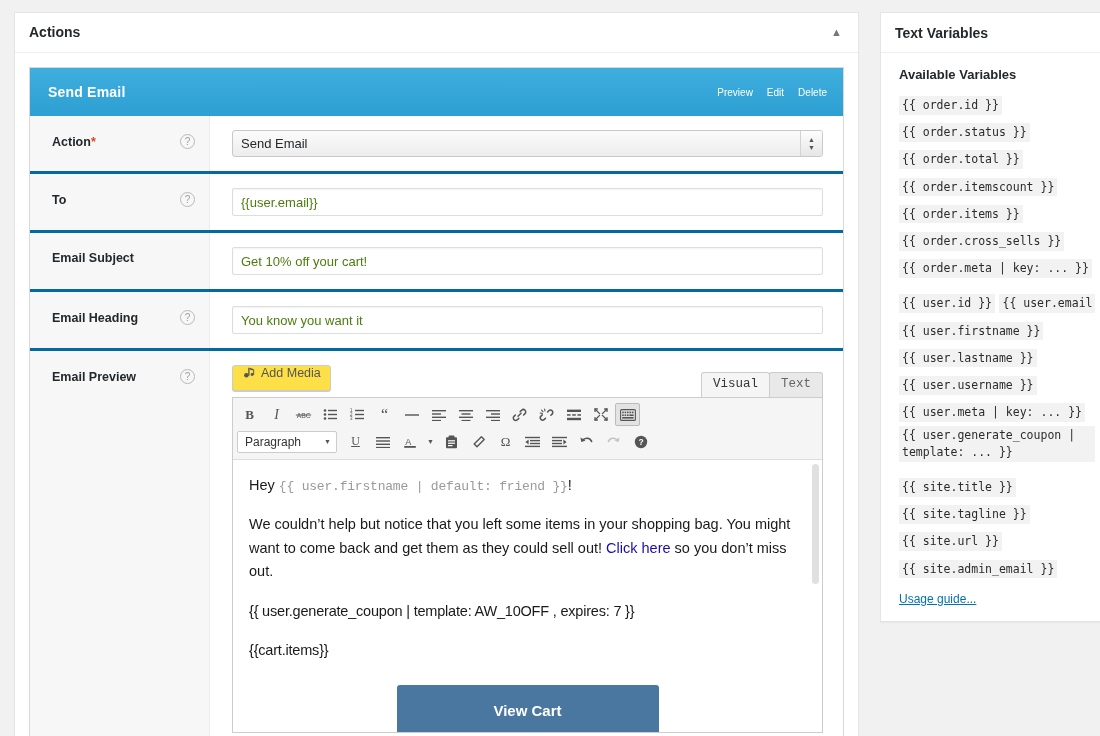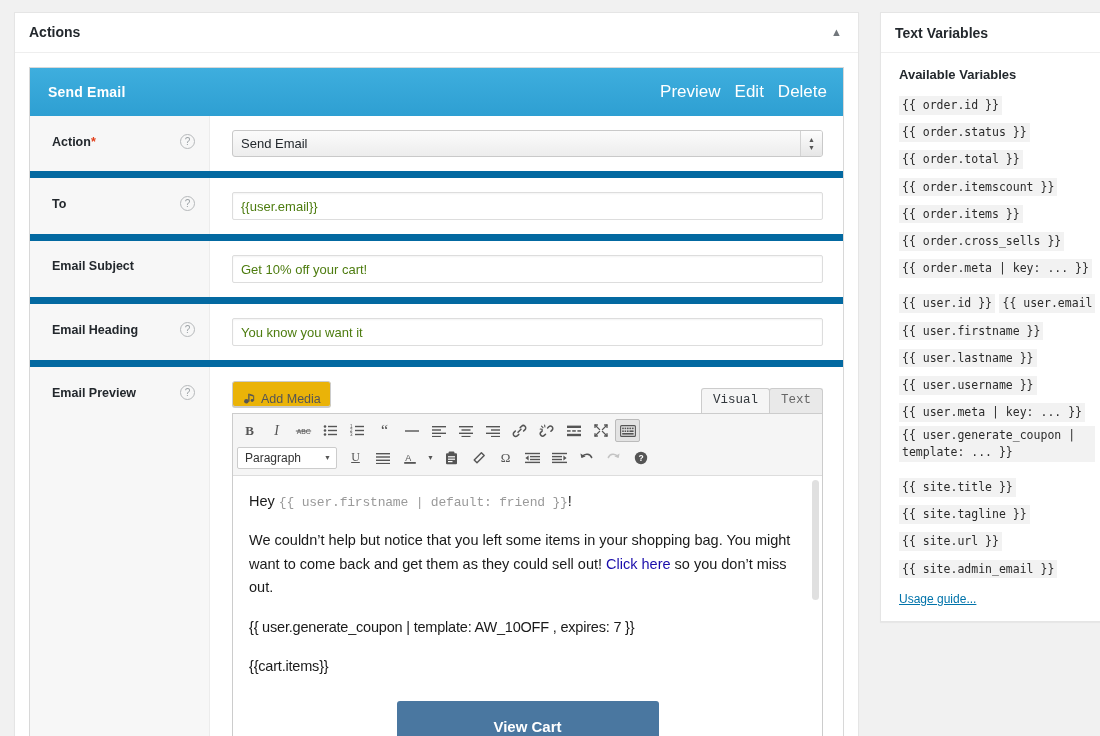--- a/index.html
+++ b/index.html
@@ -75,28 +75,28 @@
     color: #fff;
   }
   .action-head-title {
     font-size: 14px;
     font-weight: bold;
     letter-spacing: .2px;
   }
   .action-head-links { display: flex; gap: 14px; }
   .action-head-links a {
     color: #fff;
-    font-size: 17px;
+    font-size: 10px;
     text-decoration: none;
     cursor: pointer;
   }
 
   
   .form-table { width: 100%; border-collapse: collapse; }
-  .form-table tr { border-bottom: 7px solid #0369a1; }
+  .form-table tr { border-bottom: 3px solid #0369a1; }
   .form-table tr:last-child { border-bottom: none; }
   .form-table th {
     width: 211px;
     background: #f7f7f7;
     border-right: 1px solid #ececec;
     text-align: left;
     vertical-align: top;
     padding: 18px 14px 18px 22px;
     font-size: 12.5px;
     font-weight: bold;
@@ -167,27 +167,27 @@
   
   .editor-wrap { width: 591px; }
   .editor-toolbelt {
     display: flex;
     align-items: flex-end;
     justify-content: space-between;
     margin-bottom: 0;
   }
   .add-media {
     display: inline-flex;
-    align-items: flex-end;
+    align-items: flex-start;
     gap: 5px;
     height: 26px;
     padding: 0 9px;
     border: 1px solid #ccc;
     border-radius: 3px;
-    background: #eab308;
+    background: #fde047;
     font-size: 12.5px;
     color: #555;
     cursor: pointer;
     box-shadow: 0 1px 0 #ccc;
     margin-bottom: 6px;
   }
   .media-glyph { display: inline-block; width: 14px; height: 14px; }
 
   .wp-switch { display: flex; align-items: flex-end; }
   .switch-btn {

